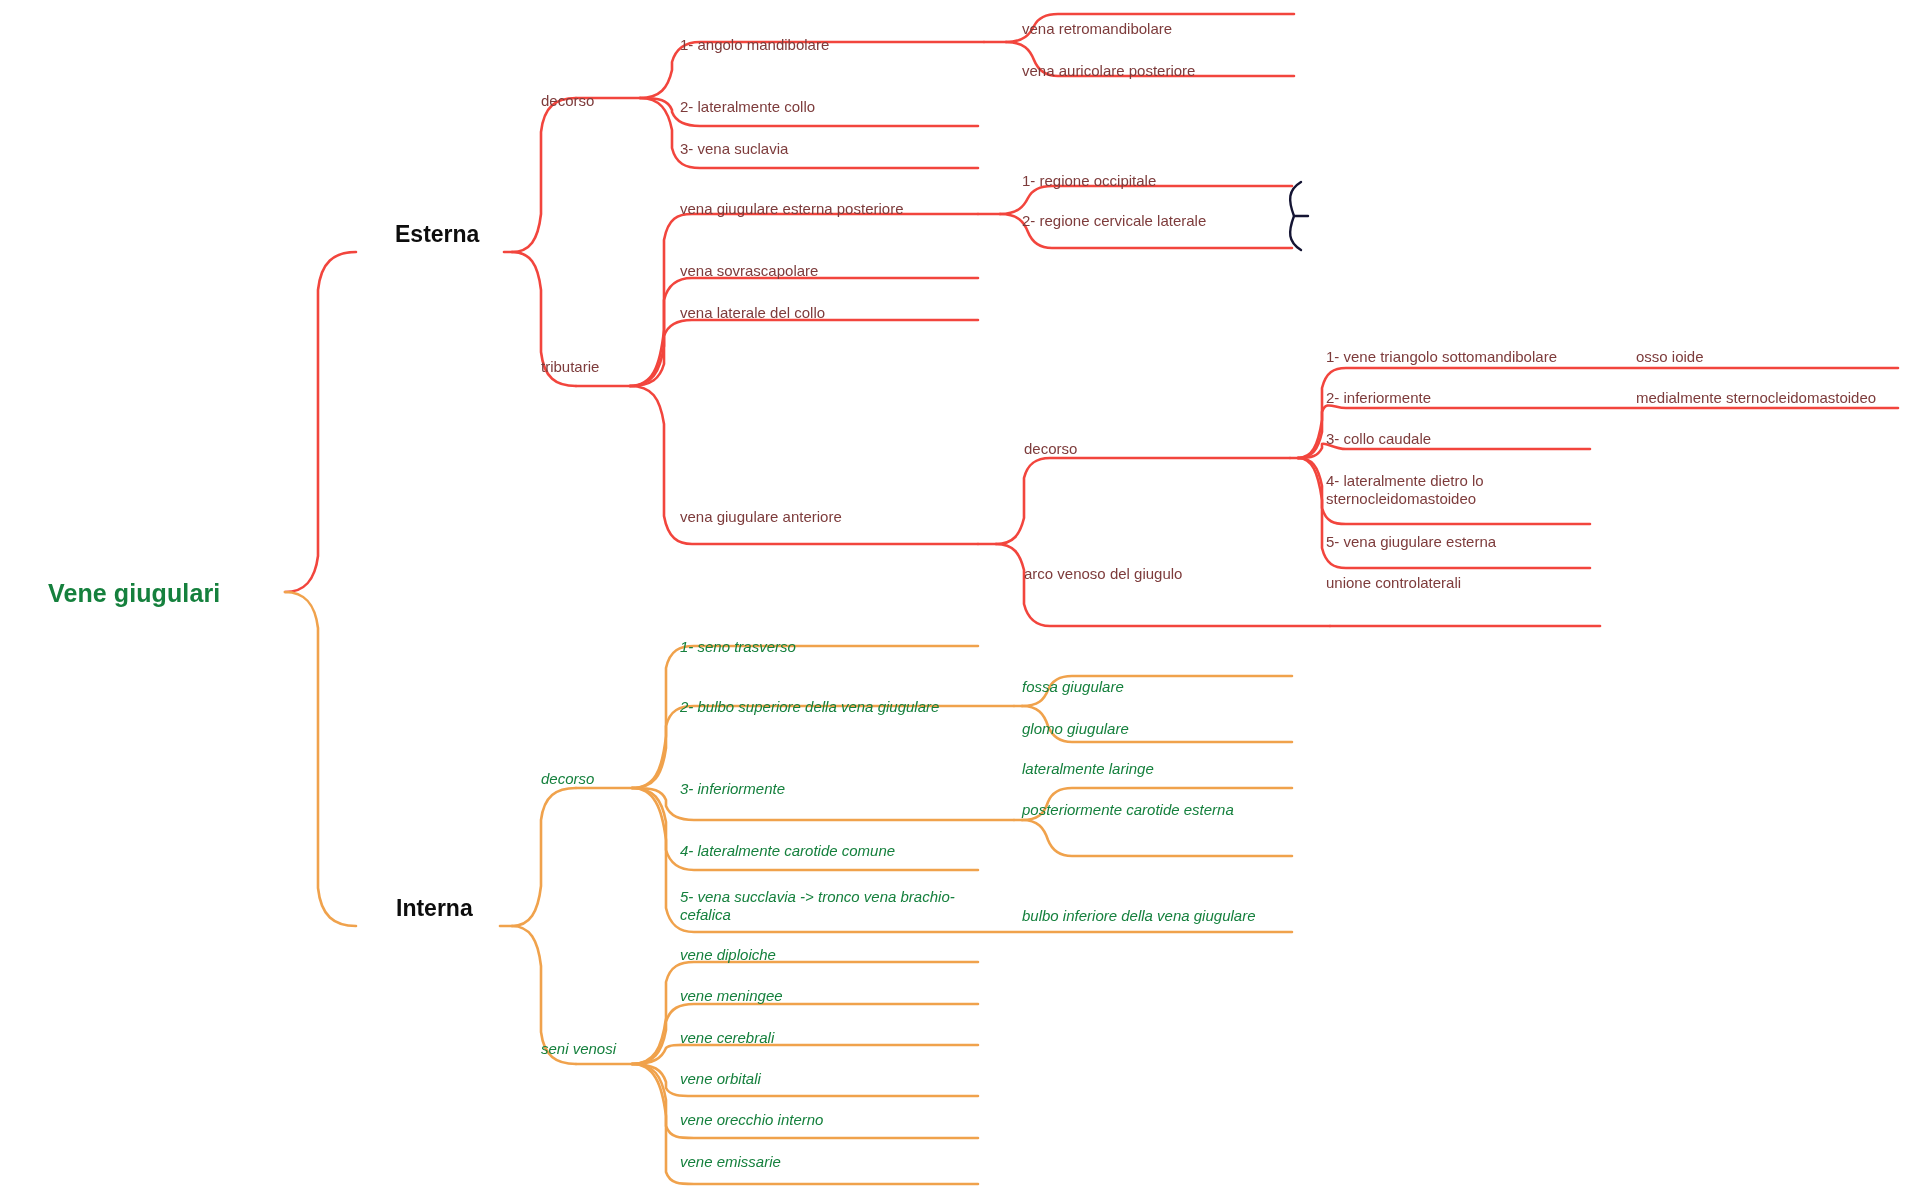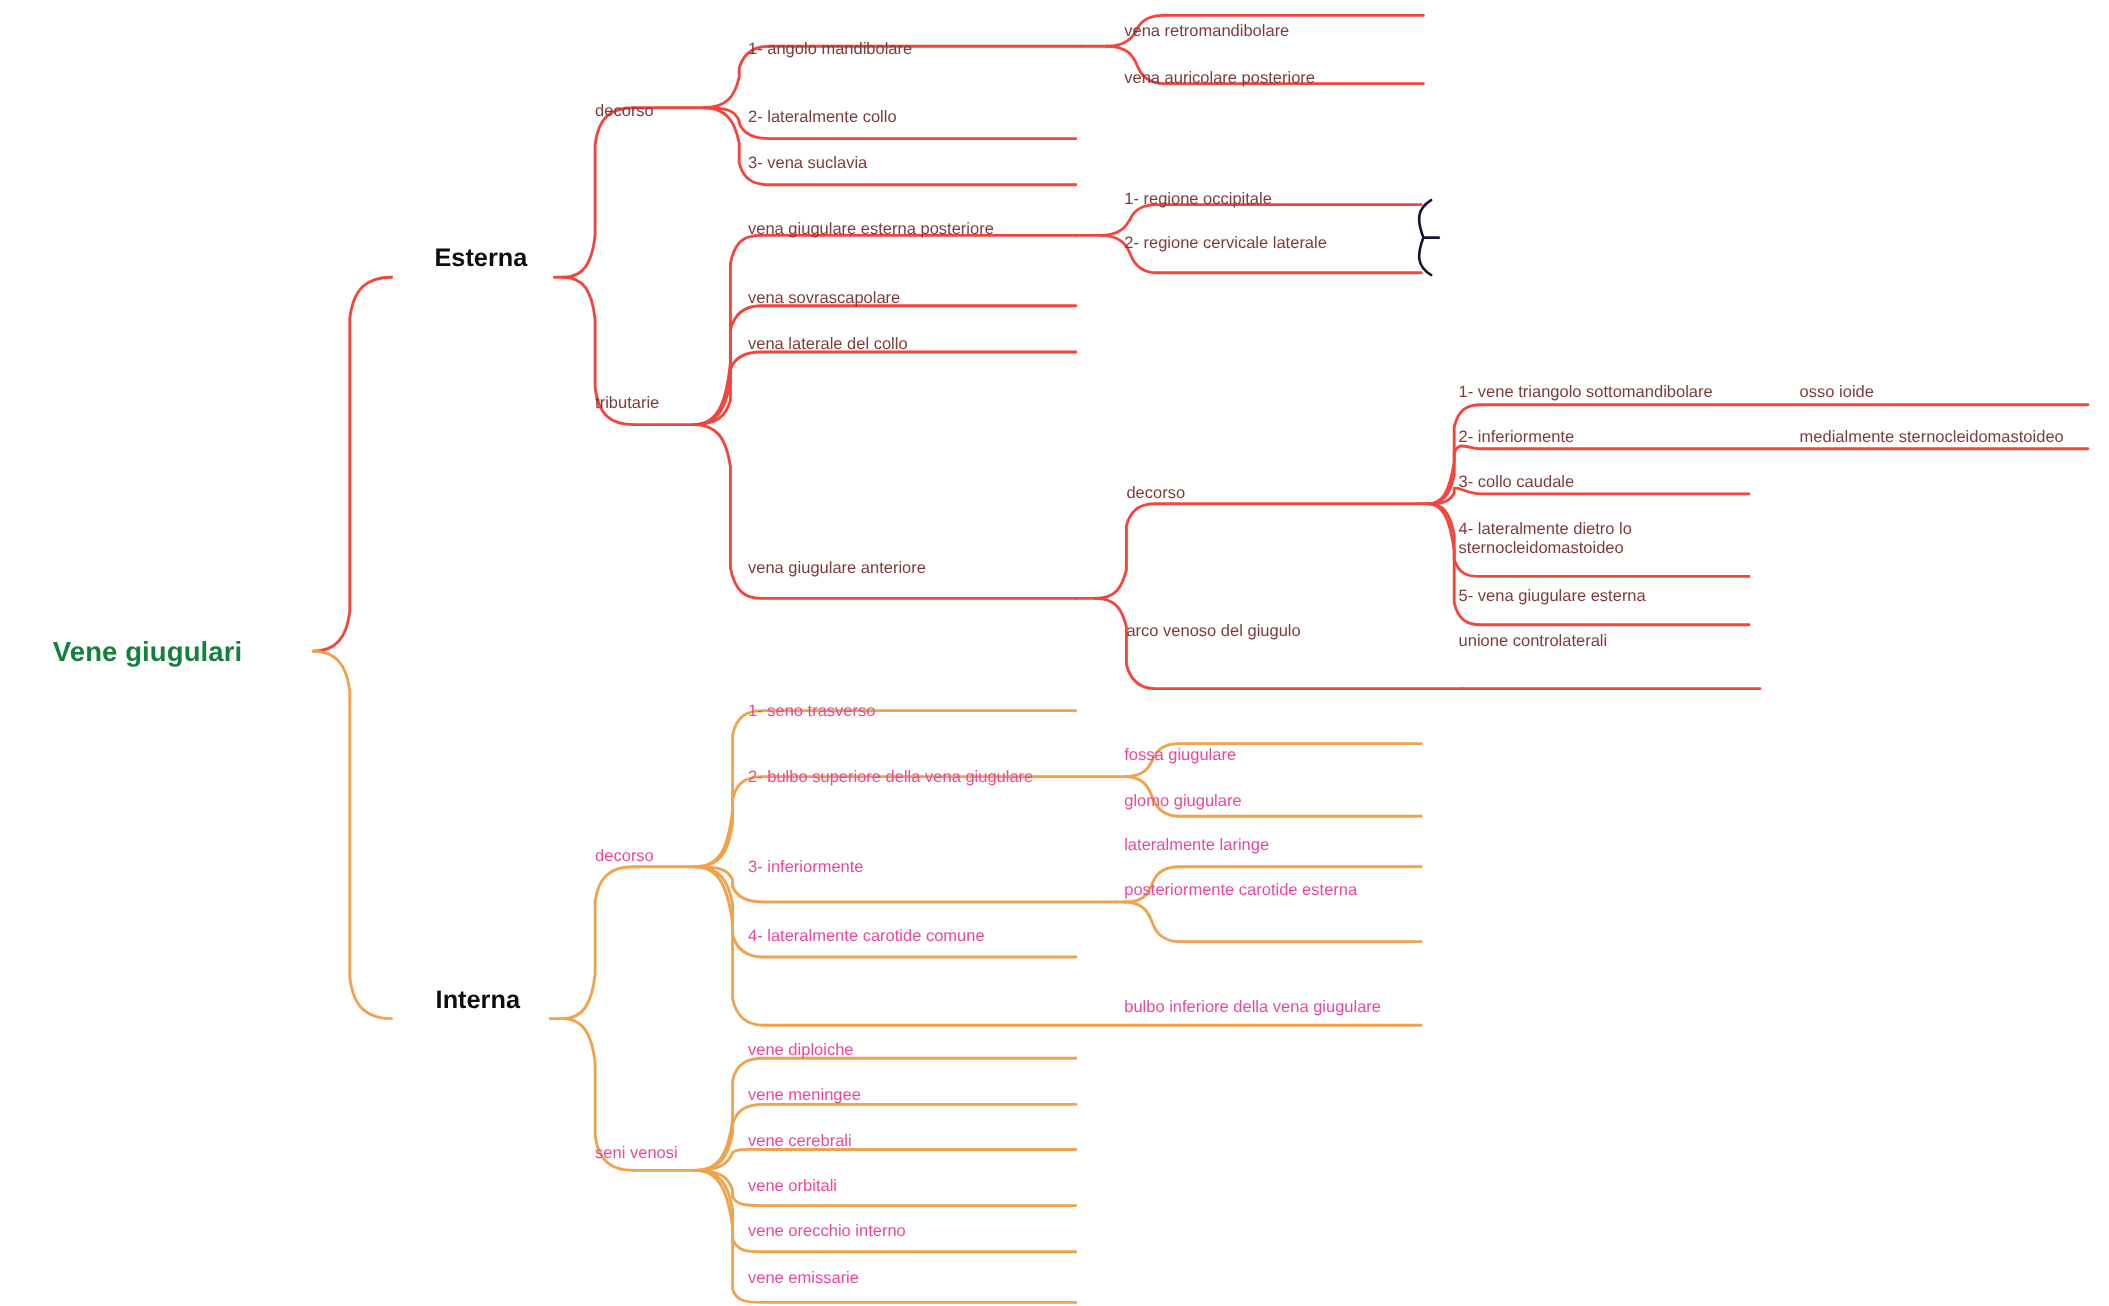--- a/index.html
+++ b/index.html
@@ -40,22 +40,23 @@
   }
   
   .red-txt{
     font-size:15px;
     color:#7d3b3b;
     font-weight:normal;
   }
   
   .org-txt{
     font-size:15px;
-    color:#ec4899;
+    color:#15803d;
     font-weight:normal;
+    font-style:italic;
   }
   
   .badge{
     background:#141433;
     color:#ffffff;
     font-size:14.5px;
     font-weight:bold;
     border-radius:9px;
     padding:7px 13px 8px 13px;
     letter-spacing:.1px;
@@ -182,20 +183,21 @@
 
   <div class="node red-txt" style="left:1636px;top:348px;">osso ioide</div>
   <div class="node red-txt" style="left:1636px;top:389px;">medialmente sternocleidomastoideo</div>
 
   <div class="node org-txt" style="left:541px;top:770px;">decorso</div>
 
   <div class="node org-txt" style="left:680px;top:638px;">1- seno trasverso</div>
   <div class="node org-txt" style="left:680px;top:698px;">2- bulbo superiore della vena giugulare</div>
   <div class="node org-txt" style="left:680px;top:780px;">3- inferiormente</div>
   <div class="node org-txt" style="left:680px;top:842px;">4- lateralmente carotide comune</div>
+  <div class="node org-txt wrap2" style="left:680px;top:888px;width:290px;">5- vena succlavia -&gt; tronco vena brachio-cefalica</div>
 
   <div class="node org-txt" style="left:1022px;top:678px;">fossa giugulare</div>
   <div class="node org-txt" style="left:1022px;top:720px;">glomo giugulare</div>
   <div class="node org-txt" style="left:1022px;top:760px;">lateralmente laringe</div>
   <div class="node org-txt" style="left:1022px;top:801px;">posteriormente carotide esterna</div>
   <div class="node org-txt" style="left:1022px;top:907px;">bulbo inferiore della vena giugulare</div>
 
   <div class="node org-txt" style="left:541px;top:1040px;">seni venosi</div>
 
   <div class="node org-txt" style="left:680px;top:946px;">vene diploiche</div>

